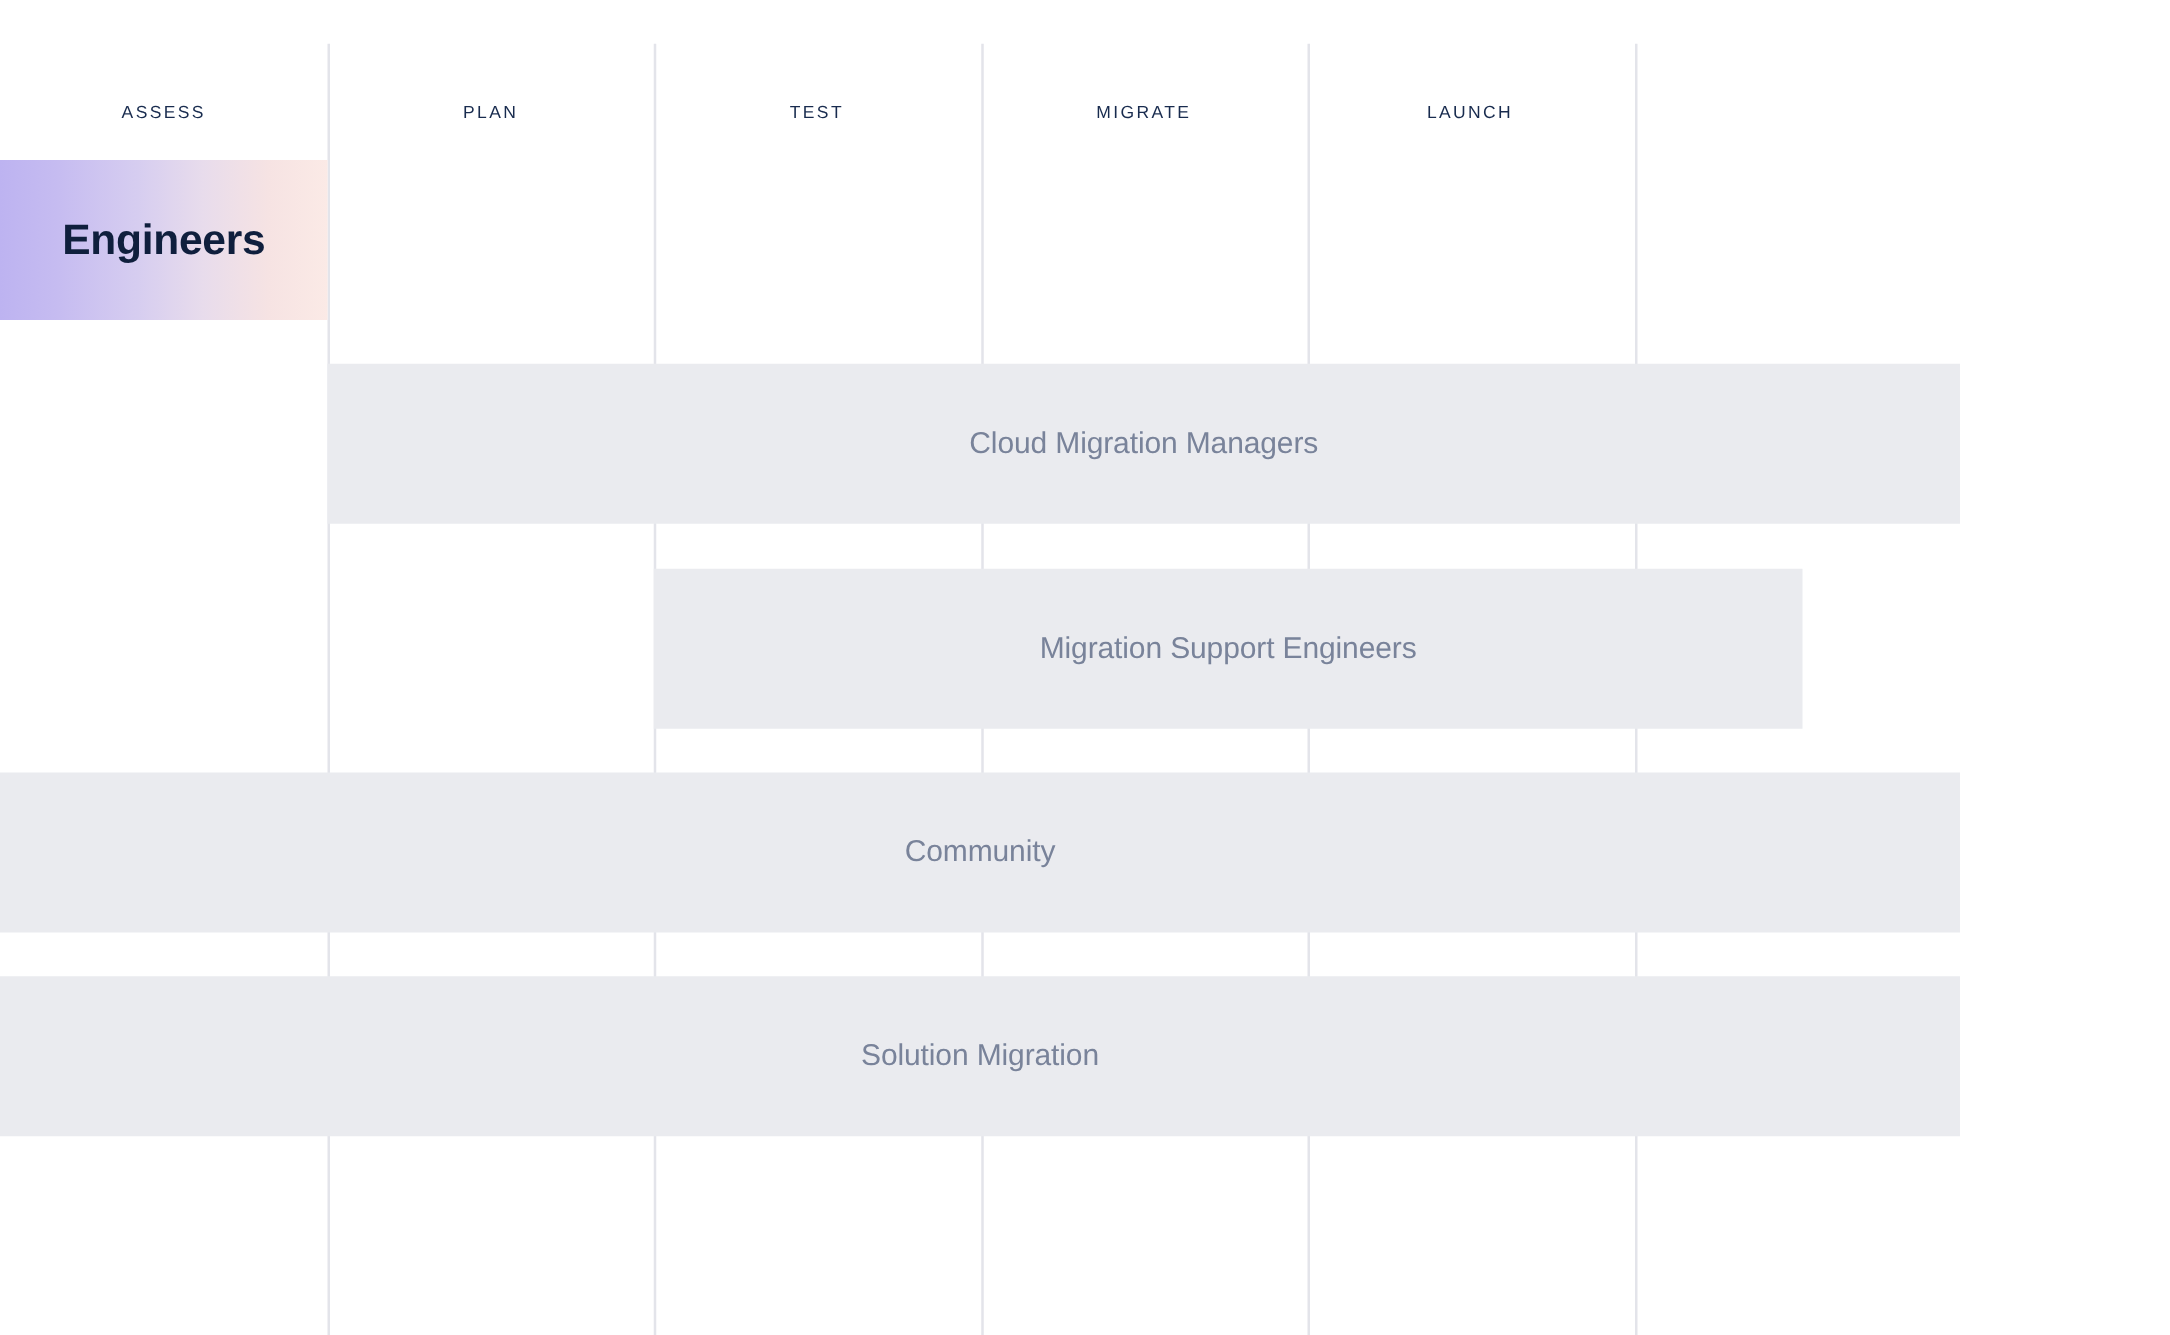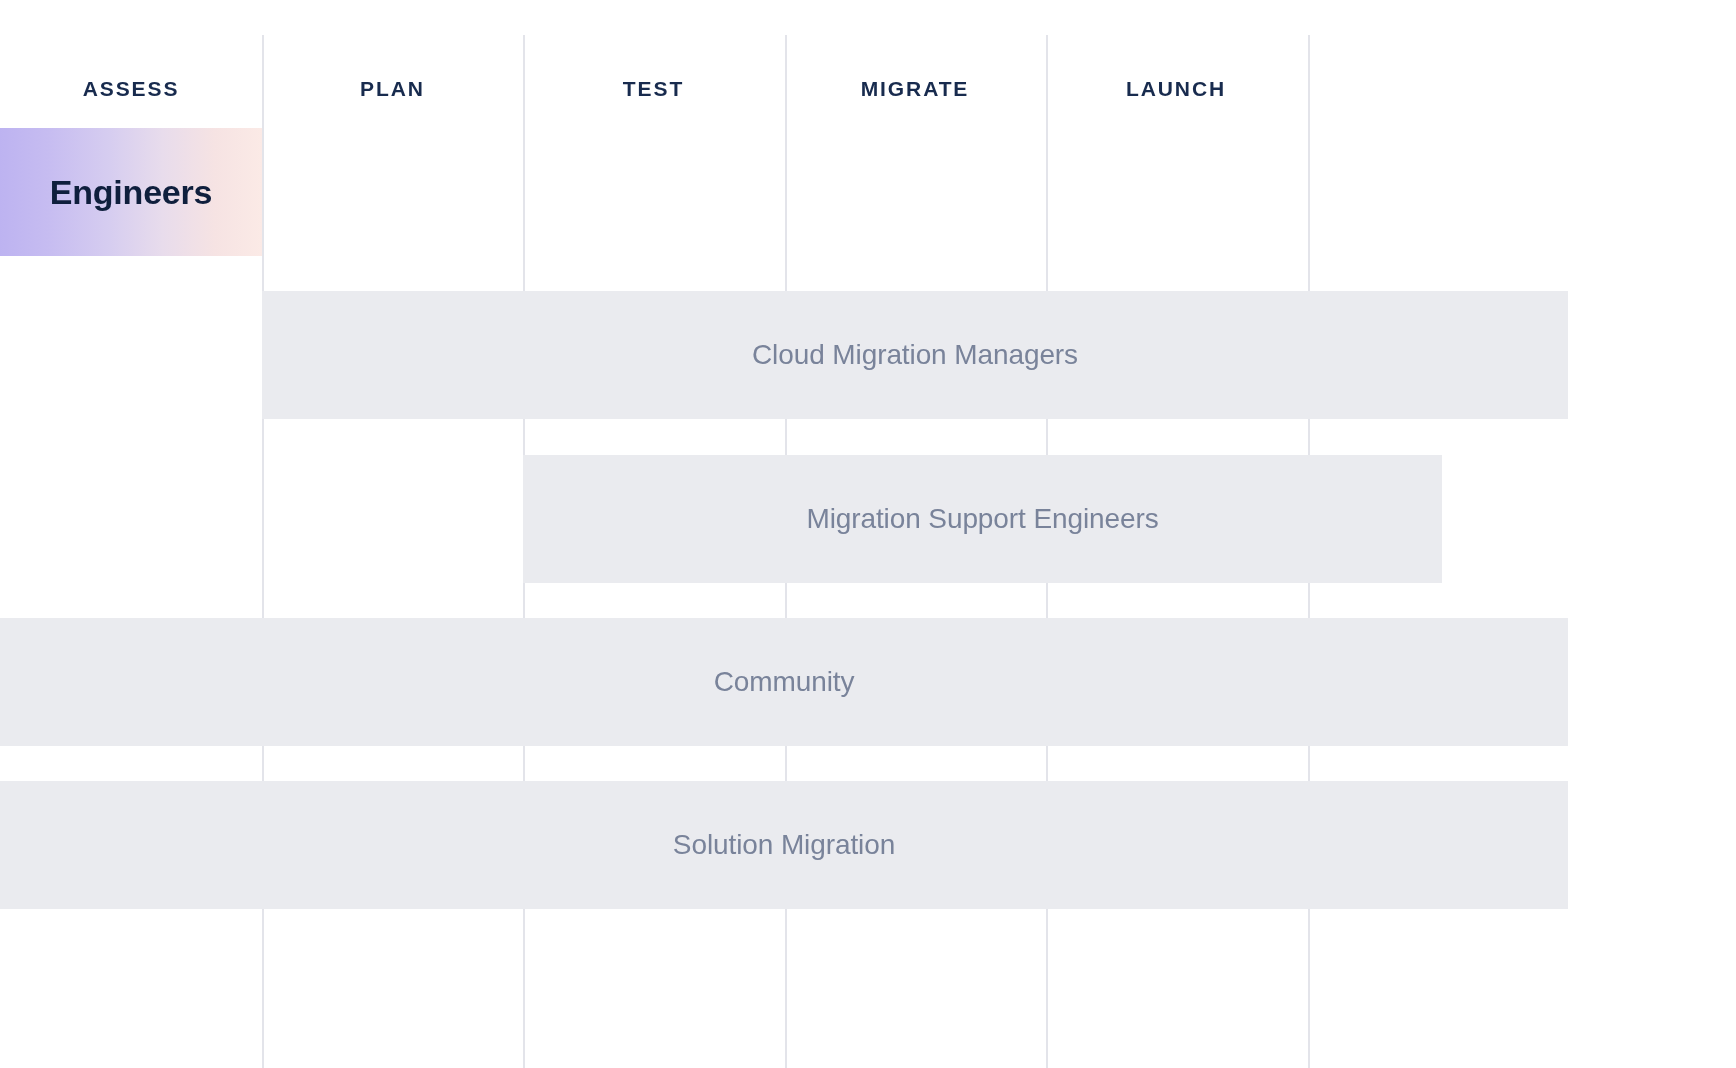--- a/index.html
+++ b/index.html
@@ -44,39 +44,39 @@
     width: 1736px;
     height: 118px;
     display: flex;
     z-index: 3;
   }
   .header-cell {
     display: flex;
     align-items: center;
     justify-content: center;
     padding-top: 60px;
-    font-size: 21px;
-    font-weight: bold;
+    font-size: 14px;
+    font-weight: normal;
     letter-spacing: 1.9px;
     color: #182B4E;
     text-transform: uppercase;
     white-space: nowrap;
   }
 
   
   .band {
     position: absolute;
     display: flex;
     align-items: center;
     justify-content: center;
     z-index: 2;
   }
   .band-grey { background: #eaebef; }
   .band-label {
-    font-size: 28px;
+    font-size: 24px;
     font-weight: 500;
     color: #79839a;
     letter-spacing: -0.1px;
     white-space: nowrap;
   }
   .band-gradient {
     background: linear-gradient(90deg,
         #bdb3f1 0%,
         #c6bcf1 18%,
         #d6cdf0 42%,

